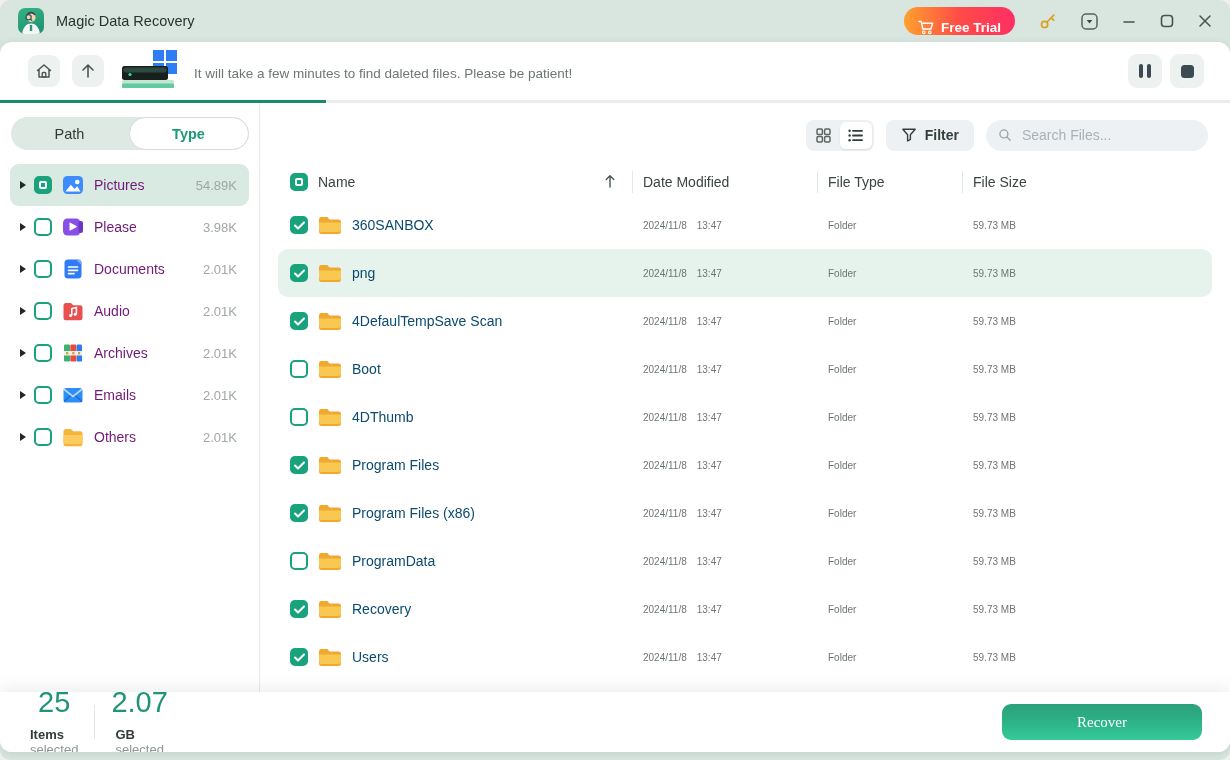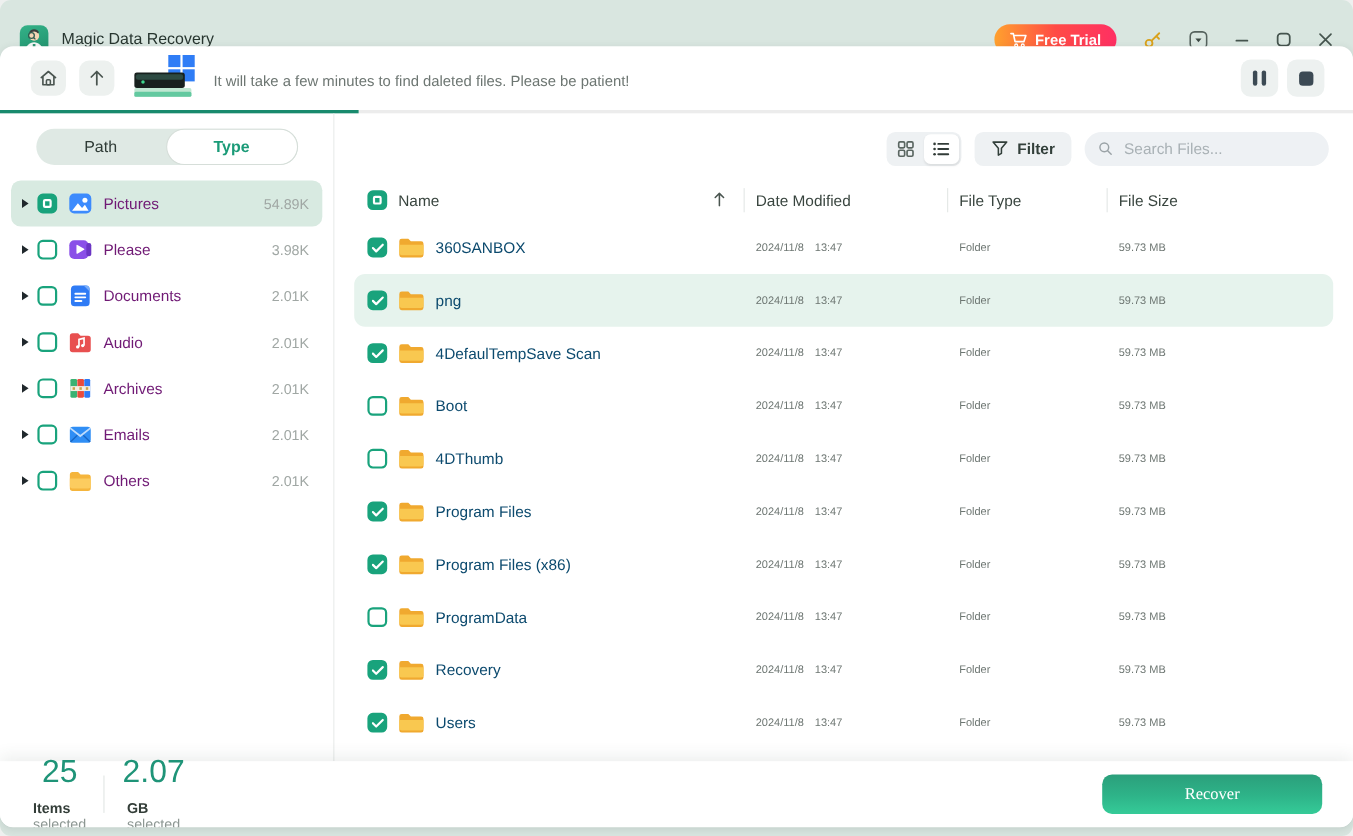--- a/index.html
+++ b/index.html
@@ -1,24 +1,24 @@
 <!DOCTYPE html>
 <html><head>
 <meta charset="utf-8">
 <style>
   html,body{margin:0;padding:0;background:#eef0ef;font-family:"Liberation Sans",sans-serif;}
   .window{position:relative;width:1230px;height:760px;background:#d9e6e0;border-radius:10px;overflow:hidden;
           -webkit-font-smoothing:antialiased;}
   
-  .titlebar{height:42px;display:flex;align-items:center;padding:15px 18px;}
+  .titlebar{height:42px;display:flex;align-items:center;padding:0 18px;}
   .logo{width:26px;height:26px;border-radius:7px;background:linear-gradient(160deg,#34b288,#1f8f6b);overflow:hidden;position:relative;flex:0 0 auto;}
   .logo svg{position:absolute;left:0;top:0;}
   .app-name{margin-left:12px;font-size:14.5px;color:#27352f;}
   .tb-spacer{flex:1;}
-  .free-trial{height:28px;padding:0 14px;border-radius:15px;border:none;display:flex;align-items:center;gap:7px;
+  .free-trial{height:28px;padding:0 14px;border-radius:15px;border:none;display:flex;align-items:flex-end;gap:7px;
     background:linear-gradient(90deg,#ffa12e,#ff4b46,#ff2f63);color:#fff;font-weight:bold;font-size:13.5px;cursor:pointer;
     font-family:"Liberation Sans",sans-serif;}
   .tb-icon{margin-left:24px;display:flex;align-items:center;color:#45544e;cursor:pointer;}
   .tb-icon.close{font-size:19px;line-height:1;}
   
   .card{position:absolute;left:0;right:0;top:42px;bottom:8px;background:#fff;border-radius:12px;overflow:hidden;
         box-shadow:0 2px 8px rgba(40,60,55,.12);}
   
   .scan-header{height:58px;display:flex;align-items:center;padding:0 26px 0 28px;}
   .icon-btn{width:32px;height:32px;border-radius:9px;background:#edf1ef;display:flex;align-items:center;justify-content:center;cursor:pointer;border:none;}
@@ -32,21 +32,21 @@
   .ctl-btn + .ctl-btn{margin-left:8px;}
   .pause-glyph{display:flex;gap:4px;}
   .pause-glyph i{display:block;width:4px;height:14px;border-radius:2px;background:#3c4a54;}
   .stop-glyph{width:13px;height:13px;border-radius:3.5px;background:#3c4a54;}
   
   .progress{height:3px;background:#ececec;position:relative;}
   .progress .fill{position:absolute;left:0;top:0;bottom:0;background:#188a6d;}
   
   .content{position:absolute;left:0;right:0;top:61px;bottom:60px;display:flex;overflow:hidden;}
   
-  .sidebar{width:304px;flex:0 0 auto;border-right:1px solid #e8ecea;padding-top:14px;box-sizing:border-box;}
+  .sidebar{width:260px;flex:0 0 auto;border-right:1px solid #e8ecea;padding-top:14px;box-sizing:border-box;}
   .seg-toggle{margin:0 auto 14px;width:238px;height:33px;background:#dfe9e4;border-radius:17px;display:flex;box-sizing:border-box;}
   .seg-tab{flex:1;display:flex;align-items:center;justify-content:center;font-size:14.5px;color:#2f3b36;border-radius:17px;cursor:pointer;box-sizing:border-box;}
   .seg-tab.active{background:#fff;border:1px solid #d6ded9;color:#1b9b78;font-weight:bold;}
   .side-list{padding:0 10px;}
   .side-item{height:42px;display:flex;align-items:center;border-radius:9px;padding:0 12px 0 10px;cursor:pointer;}
   .side-item.selected{background:#d8eae1;}
   .caret{width:0;height:0;border-left:6px solid #20282c;border-top:4.5px solid transparent;border-bottom:4.5px solid transparent;margin-right:8px;flex:0 0 auto;}
   .cb{width:18px;height:18px;border-radius:5px;border:2px solid #19a37c;background:#fff;box-sizing:border-box;display:flex;align-items:center;justify-content:center;flex:0 0 auto;cursor:pointer;}
   .cb.checked{background:#19a37c;}
   .cb.indeterminate{background:#19a37c;}

